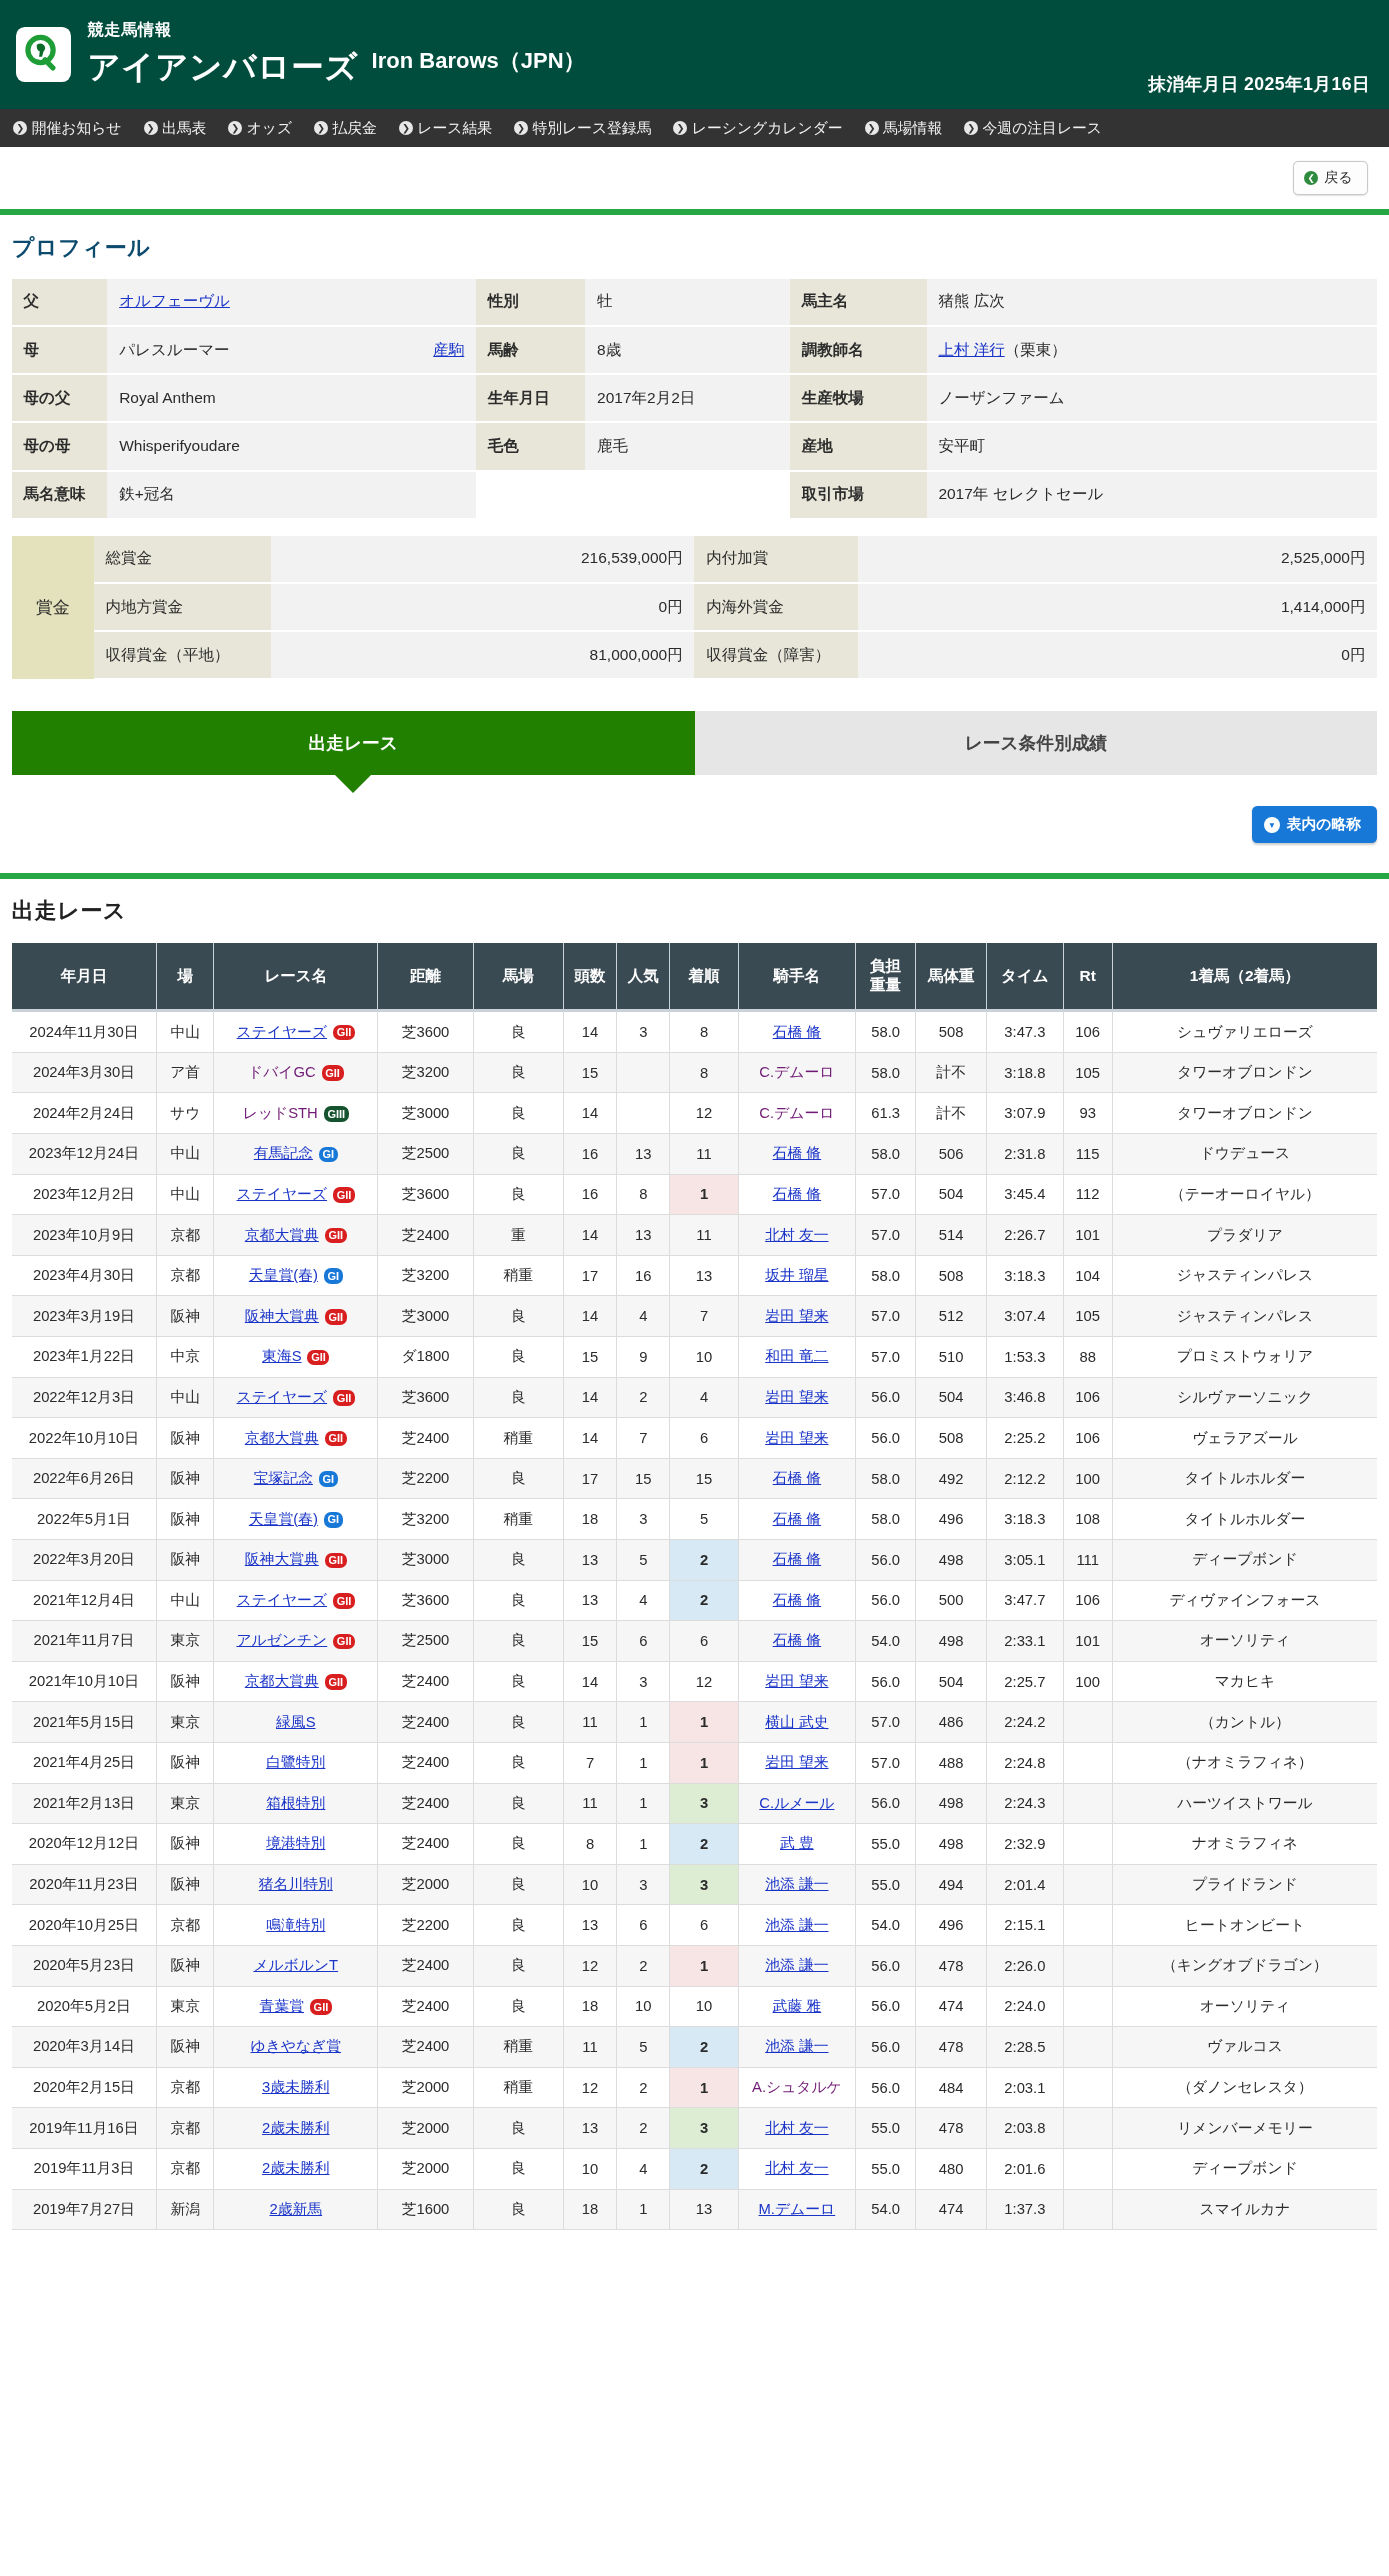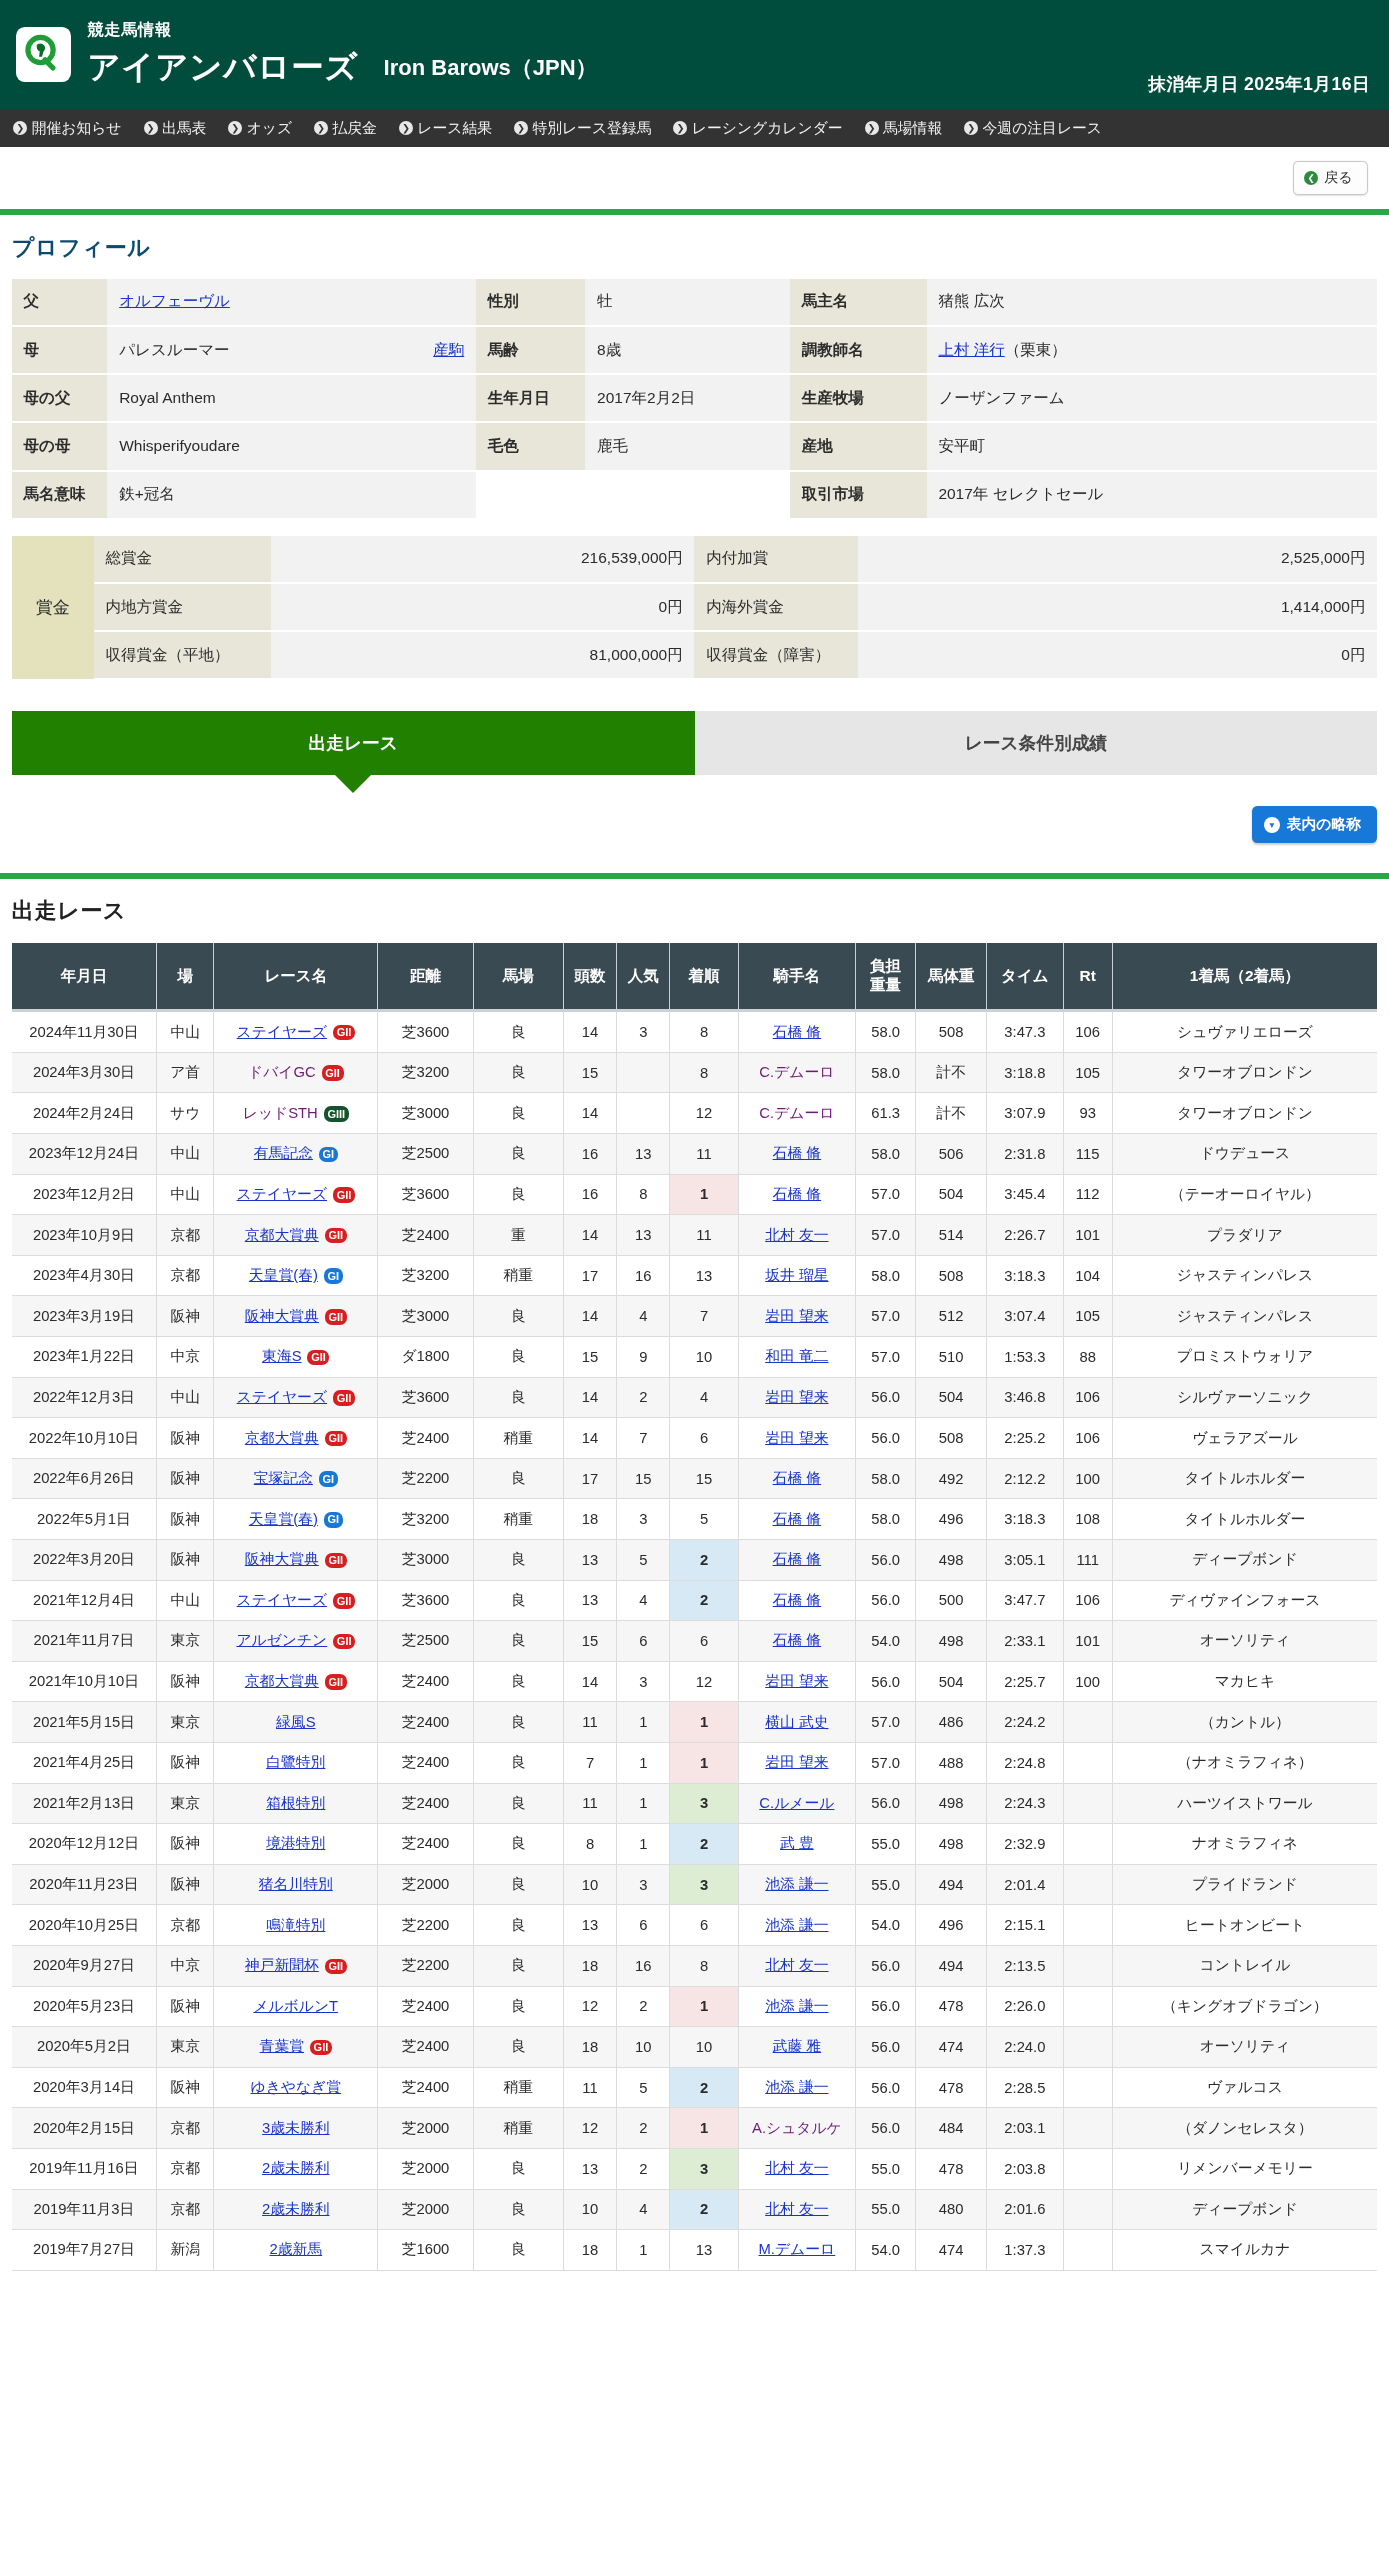--- a/index.html
+++ b/index.html
@@ -27,21 +27,21 @@
     border-radius: 8.9px;
     display:flex; align-items:center; justify-content:center;
     flex: 0 0 auto;
   }
   .logo svg { display:block; }
   .title-block { margin-left: 16.2px; display:flex; flex-direction:column; justify-content:center; }
   .kicker {
     color:#fff; font-size:16.2px; font-weight:bold; letter-spacing:0.7px;
     margin-bottom: 4.4px;
   }
-  .horse-line { display:flex; align-items:center;gap:12px; }
+  .horse-line { display:flex; align-items:flex-start; }
   .horse-ja { color:#fff; font-size:32.5px; font-weight:bold; letter-spacing:0.7px; }
   .horse-en { color:#fff; font-size:22px; font-weight:bold; margin-left:13.3px; }
   .erase-date {
     position:absolute; right: 19px; bottom: 13.3px;
     color:#fff; font-size:17.7px; font-weight:bold; letter-spacing:0.4px;
   }
 
   
   .nav {
     background:#333333;
@@ -825,36 +825,20 @@
             <td>6</td>
             <td>6</td>
             <td class="c-jockey"><span class="rlink">池添 謙一</span></td>
             <td>54.0</td>
             <td>496</td>
             <td>2:15.1</td>
             <td></td>
             <td class="c-winner">ヒートオンビート</td>
           </tr>
           <tr>
-            <td class="c-date">2020年9月27日</td>
-            <td>中京</td>
-            <td class="c-name"><span class="rlink">神戸新聞杯</span><span class="badge g2">GII</span></td>
-            <td>芝2200</td>
-            <td>良</td>
-            <td>18</td>
-            <td>16</td>
-            <td>8</td>
-            <td class="c-jockey"><span class="rlink">北村 友一</span></td>
-            <td>56.0</td>
-            <td>494</td>
-            <td>2:13.5</td>
-            <td></td>
-            <td class="c-winner">コントレイル</td>
-          </tr>
-          <tr>
             <td class="c-date">2020年5月23日</td>
             <td>阪神</td>
             <td class="c-name"><span class="rlink">メルボルンT</span></td>
             <td>芝2400</td>
             <td>良</td>
             <td>12</td>
             <td>2</td>
             <td class="pos-1">1</td>
             <td class="c-jockey"><span class="rlink">池添 謙一</span></td>
             <td>56.0</td>

